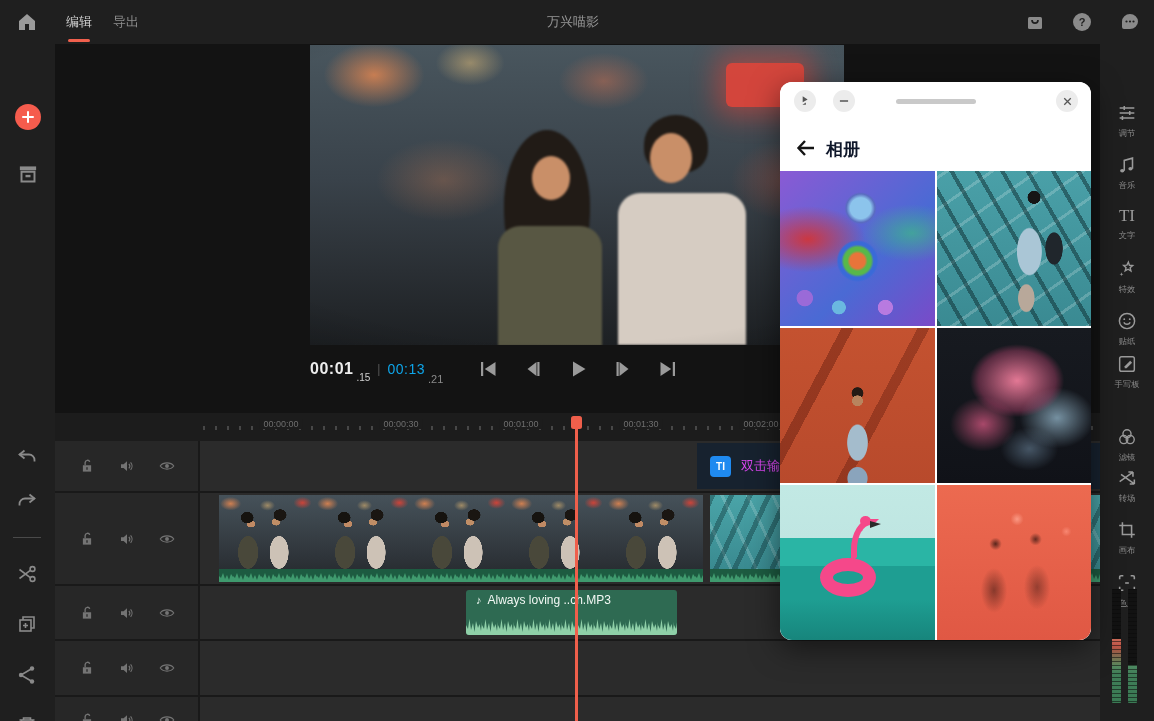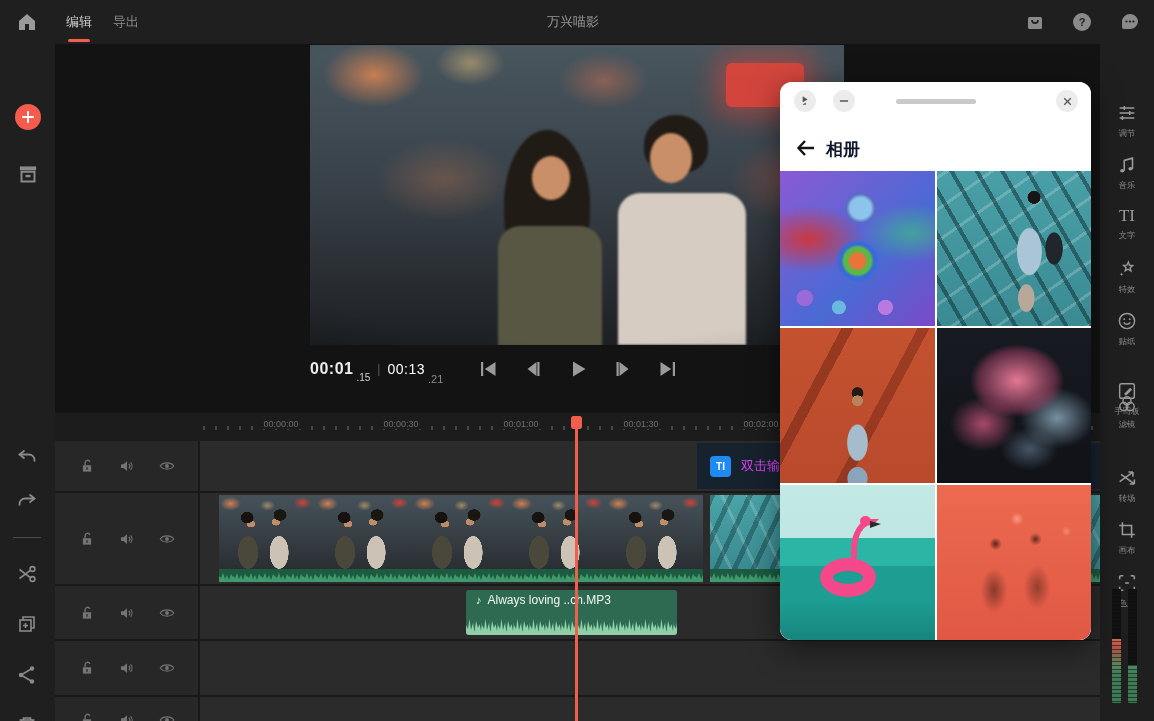--- a/index.html
+++ b/index.html
@@ -64,21 +64,21 @@
   .fig.man .face{left:40px;top:18px;width:42px;height:50px;}
   .fig.man .body{left:8px;top:78px;width:128px;height:152px;background:#d6ccc2;}
   .vignette{position:absolute;inset:0;background:radial-gradient(120% 90% at 50% 45%,transparent 60%,rgba(0,0,0,.35) 100%);}
 
   
   .transport{position:absolute;left:0;top:301px;width:1045px;height:47px;background:#131313;}
   .tcodes{position:absolute;left:255px;top:0;height:47px;display:flex;align-items:center;gap:7px;}
   .tc-cur{font-size:16px;font-weight:bold;color:#ececec;letter-spacing:.5px;}
   .tc-curf{font-size:10px;color:#cfcfcf;align-self:flex-end;margin:0 0 9px -4px;}
   .tc-sep{font-size:12px;color:#555;}
-  .tc-dur{font-size:14px;color:#ffffff;letter-spacing:.5px;}
+  .tc-dur{font-size:14px;color:#0ea5e9;letter-spacing:.5px;}
   .tc-durf{font-size:11px;color:#8a8a8a;align-self:flex-end;margin:0 0 7px -4px;}
   .tbtns{position:absolute;left:0;right:0;top:0;height:47px;display:flex;align-items:center;justify-content:center;gap:21px;}
   .tbtn{width:24px;height:24px;cursor:pointer;}
 
   
   .timeline{position:absolute;left:55px;top:413px;width:1045px;bottom:0;background:#2b2b2b;}
   .ruler{position:absolute;left:0;top:0;width:1045px;height:28px;background:#1c1c1c;cursor:pointer;}
   .ruler .ticks{position:absolute;left:148px;right:0;top:13px;height:4px;background:repeating-linear-gradient(to right,#474747 0 2px,transparent 2px 12px);}
   .rlabel{position:absolute;top:6px;transform:translateX(-50%);font-size:9px;color:#6e6e6e;background:#1c1c1c;padding:0 4px;}
   .tracks{position:absolute;left:0;top:28px;right:0;bottom:0;}
@@ -298,28 +298,28 @@
     </div>
     <div class="tool" style="top:266px">
       <svg viewBox="0 0 24 24" width="22" height="22" fill="none" stroke="#9a9a9a" stroke-width="1.6">
           <circle cx="12" cy="12" r="8.3"></circle>
           <circle cx="9" cy="10" r="1" fill="#9a9a9a" stroke="none"></circle>
           <circle cx="15" cy="10" r="1" fill="#9a9a9a" stroke="none"></circle>
           <path d="M8.5 13.5 a4 4 0 0 0 7 0"></path>
         </svg>
       <span class="lbl">贴纸</span>
     </div>
-    <div class="tool" style="top:336px">
+    <div class="tool" style="top:309px">
       <svg viewBox="0 0 24 24" width="22" height="22" fill="none" stroke="#9a9a9a" stroke-width="1.6">
           <rect x="4" y="4" width="16" height="16" rx="2"></rect>
           <path d="M9.5 14.5 l6 -6 2 2 -6 6 h-2 Z" fill="#9a9a9a" stroke="none"></path>
         </svg>
       <span class="lbl">手写板</span>
     </div>
-    <div class="tool" style="top:349px">
+    <div class="tool" style="top:382px">
       <svg viewBox="0 0 24 24" width="22" height="22" fill="none" stroke="#9a9a9a" stroke-width="1.5">
           <circle cx="12" cy="8.5" r="4.4"></circle>
           <circle cx="8.5" cy="14.8" r="4.4"></circle>
           <circle cx="15.5" cy="14.8" r="4.4"></circle>
         </svg>
       <span class="lbl">滤镜</span>
     </div>
     <div class="tool" style="top:423px">
       <svg viewBox="0 0 24 24" width="22" height="22" fill="none" stroke="#9a9a9a" stroke-width="1.7">
           <path d="M4 16 L18.5 5.5 M18.5 5.5 h-5 M18.5 5.5 v5"></path>

